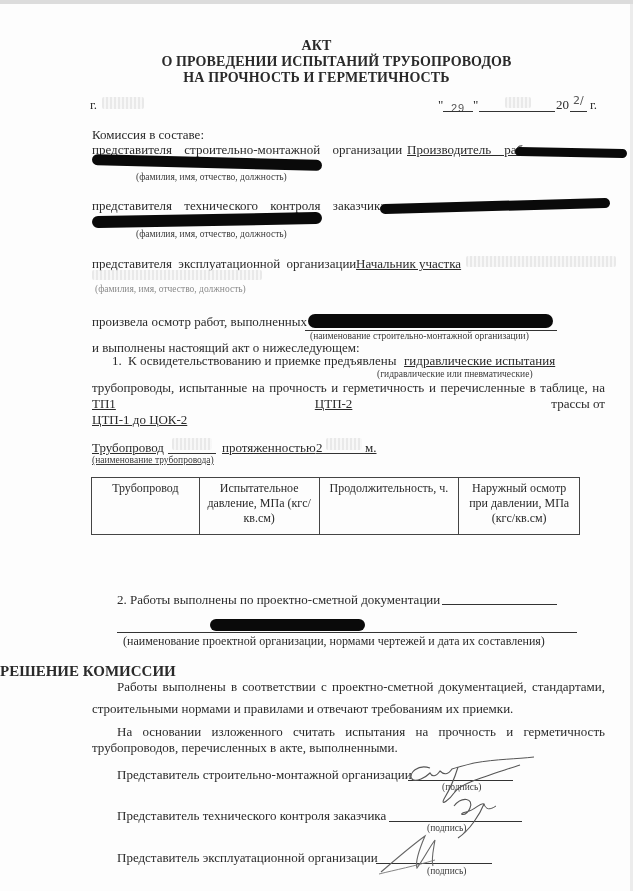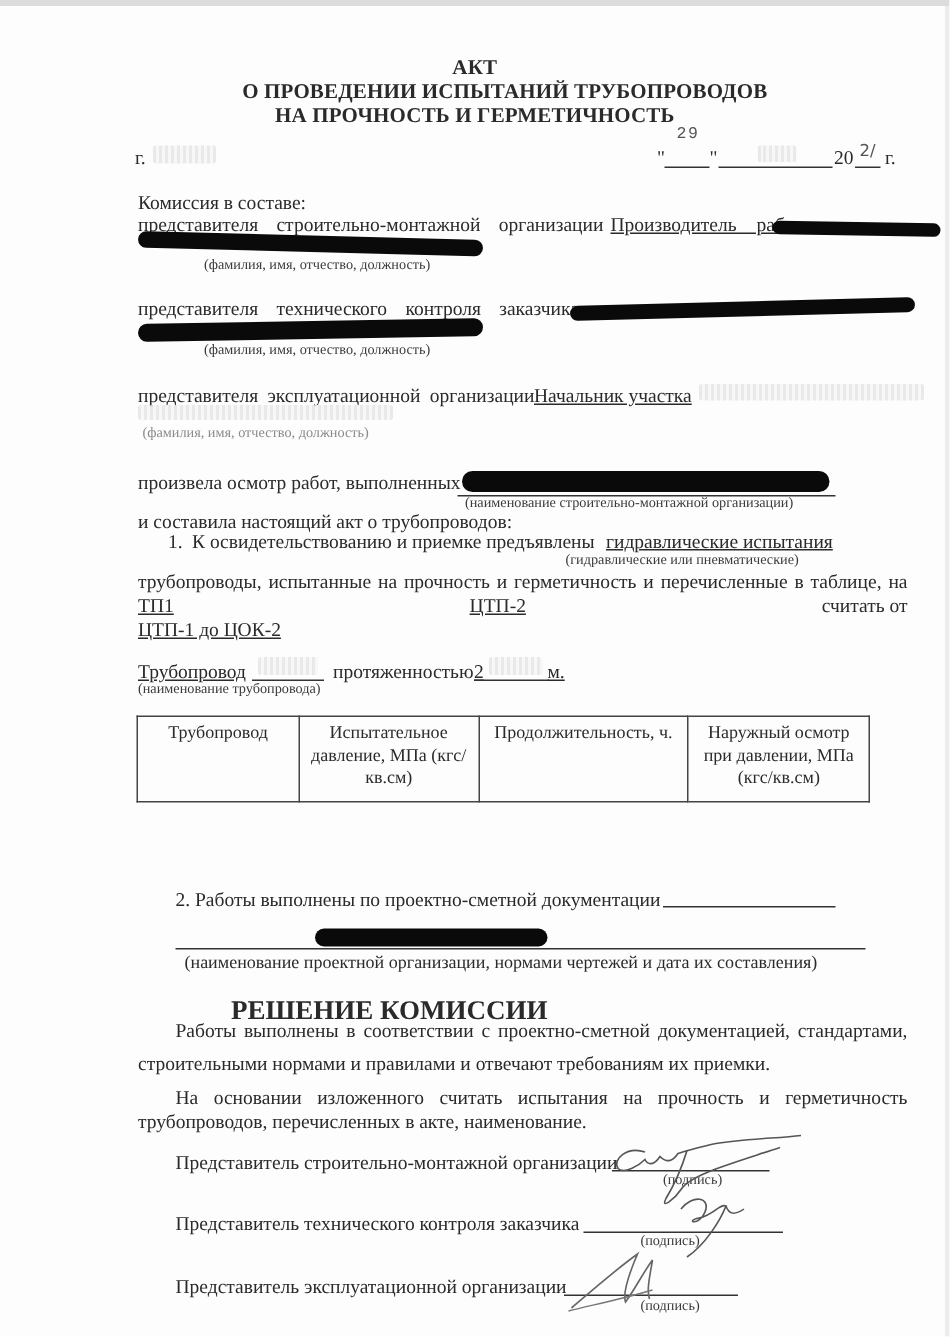--- a/index.html
+++ b/index.html
@@ -35,21 +35,21 @@
 <div class="rightedge"></div>
 
 <div class="abs title" style="top:38px;">АКТ</div>
 <div class="abs title" style="top:54px;margin-left:20px;">О ПРОВЕДЕНИИ ИСПЫТАНИЙ ТРУБОПРОВОДОВ</div>
 <div class="abs title" style="top:70px;">НА ПРОЧНОСТЬ И ГЕРМЕТИЧНОСТЬ</div>
 
 <div class="abs t13" style="left:90px;top:97px;">г.</div>
 <div class="blur" style="left:102px;top:97px;width:42px;height:12px;"></div>
 
 <div class="abs t13" style="left:438px;top:97px;">"</div>
-<div class="abs" style="left:451px;top:84px;font-family:Liberation Mono, monospace;font-size:11px;color:#555;letter-spacing:1px;">29</div>
+<div class="abs" style="left:451px;top:102px;font-family:Liberation Sans, sans-serif;font-size:11px;color:#555;letter-spacing:1px;">29</div>
 <div class="abs t13" style="left:473px;top:97px;">"</div>
 <div class="line" style="left:443px;top:111px;width:30px;"></div>
 <div class="line" style="left:479px;top:111px;width:76px;"></div>
 <div class="blur" style="left:505px;top:97px;width:26px;height:11px;"></div>
 <div class="abs t13" style="left:556px;top:97px;">20</div>
 <div class="abs" style="left:573px;top:94px;font-family:'DejaVu Sans',sans-serif;font-size:11px;color:#555;">2/</div>
 <div class="line" style="left:570px;top:111px;width:17px;"></div>
 <div class="abs t13" style="left:590px;top:97px;">г.</div>
 
 <div class="abs t13" style="left:92px;top:127px;">Комиссия в составе:</div>
@@ -68,44 +68,44 @@
 <div class="abs t13" style="left:92px;top:256px;word-spacing:3px;">представителя эксплуатационной организации</div>
 <div class="abs t13 u" style="left:356px;top:256px;">Начальник участка</div>
 <div class="blur" style="left:466px;top:256px;width:150px;height:11px;"></div>
 <div class="blur" style="left:92px;top:270px;width:170px;height:10px;"></div>
 <div class="abs t10" style="left:95px;top:284px;color:#8a8a8a;">(фамилия, имя, отчество, должность)</div>
 
 <div class="abs t13" style="left:92px;top:314px;">произвела осмотр работ, выполненных</div>
 <div class="redact" style="left:308px;top:314px;width:245px;height:14px;border-radius:8px;"></div>
 <div class="line" style="left:305px;top:330px;width:252px;"></div>
 <div class="abs t10" style="left:310px;top:331px;">(наименование строительно-монтажной организации)</div>
-<div class="abs t13" style="left:92px;top:340px;">и составила настоящий акт о трубопроводов:</div>
+<div class="abs t13" style="left:92px;top:340px;">и выполнены настоящий акт о нижеследующем:</div>
 
 <div class="abs t13" style="left:112px;top:353px;">1.</div>
 <div class="abs t13" style="left:128px;top:353px;">К освидетельствованию и приемке предъявлены</div>
 <div class="abs t13 u" style="left:404px;top:353px;">гидравлические испытания</div>
 <div class="abs t10" style="left:377px;top:369px;">(гидравлические или пневматические)</div>
 
 <div class="abs t13 just" style="left:92px;top:380px;width:513px;">трубопроводы, испытанные на прочность и герметичность и перечисленные в таблице, на</div>
 <div class="abs t13" style="left:92px;top:396px;width:513px;display:flex;justify-content:space-between;">
   <span class="u">ТП1</span>
   <span class="u">ЦТП-2</span>
-  <span>считать от</span>
+  <span>трассы от</span>
 </div>
 <div class="abs t13 u" style="left:92px;top:412px;">ЦТП-1 до ЦОК-2</div>
 
 <div class="abs t13 u" style="left:92px;top:440px;">Трубопровод</div>
 <div class="line" style="left:168px;top:453px;width:48px;"></div>
 <div class="blur" style="left:172px;top:438px;width:40px;height:12px;"></div>
-<div class="abs t13" style="left:222px;top:440px;">протяженностью</div>
+<div class="abs t13" style="left:222px;top:440px;text-decoration:underline;">протяженностью</div>
 <div class="abs t13 u" style="left:316px;top:440px;">2</div>
 <div class="line" style="left:316px;top:453px;width:50px;"></div>
 <div class="blur" style="left:326px;top:438px;width:36px;height:12px;"></div>
 <div class="abs t13 u" style="left:365px;top:440px;">м.</div>
-<div class="abs t10" style="left:92px;top:455px;">(наименование трубопровода)</div>
+<div class="abs t10" style="left:92px;top:455px;text-decoration:underline;">(наименование трубопровода)</div>
 
 <table class="pipes">
   <colgroup>
     <col style="width:108px">
       <col style="width:120px">
       <col style="width:140px">
       <col style="width:121px">
   </colgroup>
   <tbody>
       <tr>
@@ -116,25 +116,25 @@
   </tr>
 </tbody>
   </table>
 
 <div class="abs t13" style="left:117px;top:592px;">2. Работы выполнены по проектно-сметной документации</div>
 <div class="line" style="left:442px;top:604px;width:115px;"></div>
 <div class="line" style="left:117px;top:632px;width:460px;"></div>
 <div class="redact" style="left:210px;top:619px;width:155px;height:12px;"></div>
 <div class="abs" style="left:123px;top:634px;font-size:12px;">(наименование проектной организации, нормами чертежей и дата их составления)</div>
 
-<div class="abs" style="left:0;width:519px;text-align:center;top:663px;font-weight:bold;font-size:18px;">РЕШЕНИЕ КОМИССИИ</div>
+<div class="abs" style="left:0;width:519px;top:663px;font-weight:bold;font-size:15px;">РЕШЕНИЕ КОМИССИИ</div>
 <div class="abs t13 just" style="left:117px;top:679px;width:488px;">Работы выполнены в соответствии с проектно-сметной документацией, стандартами,</div>
 <div class="abs t13" style="left:92px;top:701px;">строительными нормами и правилами и отвечают требованиям их приемки.</div>
 <div class="abs t13 just" style="left:117px;top:724px;width:488px;">На основании изложенного считать испытания на прочность и герметичность</div>
-<div class="abs t13" style="left:92px;top:740px;">трубопроводов, перечисленных в акте, наименование.</div>
+<div class="abs t13" style="left:92px;top:740px;">трубопроводов, перечисленных в акте, выполненными.</div>
 
 <div class="abs t13" style="left:117px;top:767px;">Представитель строительно-монтажной организации</div>
 <div class="line" style="left:408px;top:780px;width:105px;"></div>
 <div class="abs t10" style="left:442px;top:782px;">(подпись)</div>
 
 <div class="abs t13" style="left:117px;top:808px;">Представитель технического контроля заказчика</div>
 <div class="line" style="left:389px;top:821px;width:133px;"></div>
 <div class="abs t10" style="left:427px;top:823px;">(подпись)</div>
 
 <div class="abs t13" style="left:117px;top:850px;">Представитель эксплуатационной организации</div>

